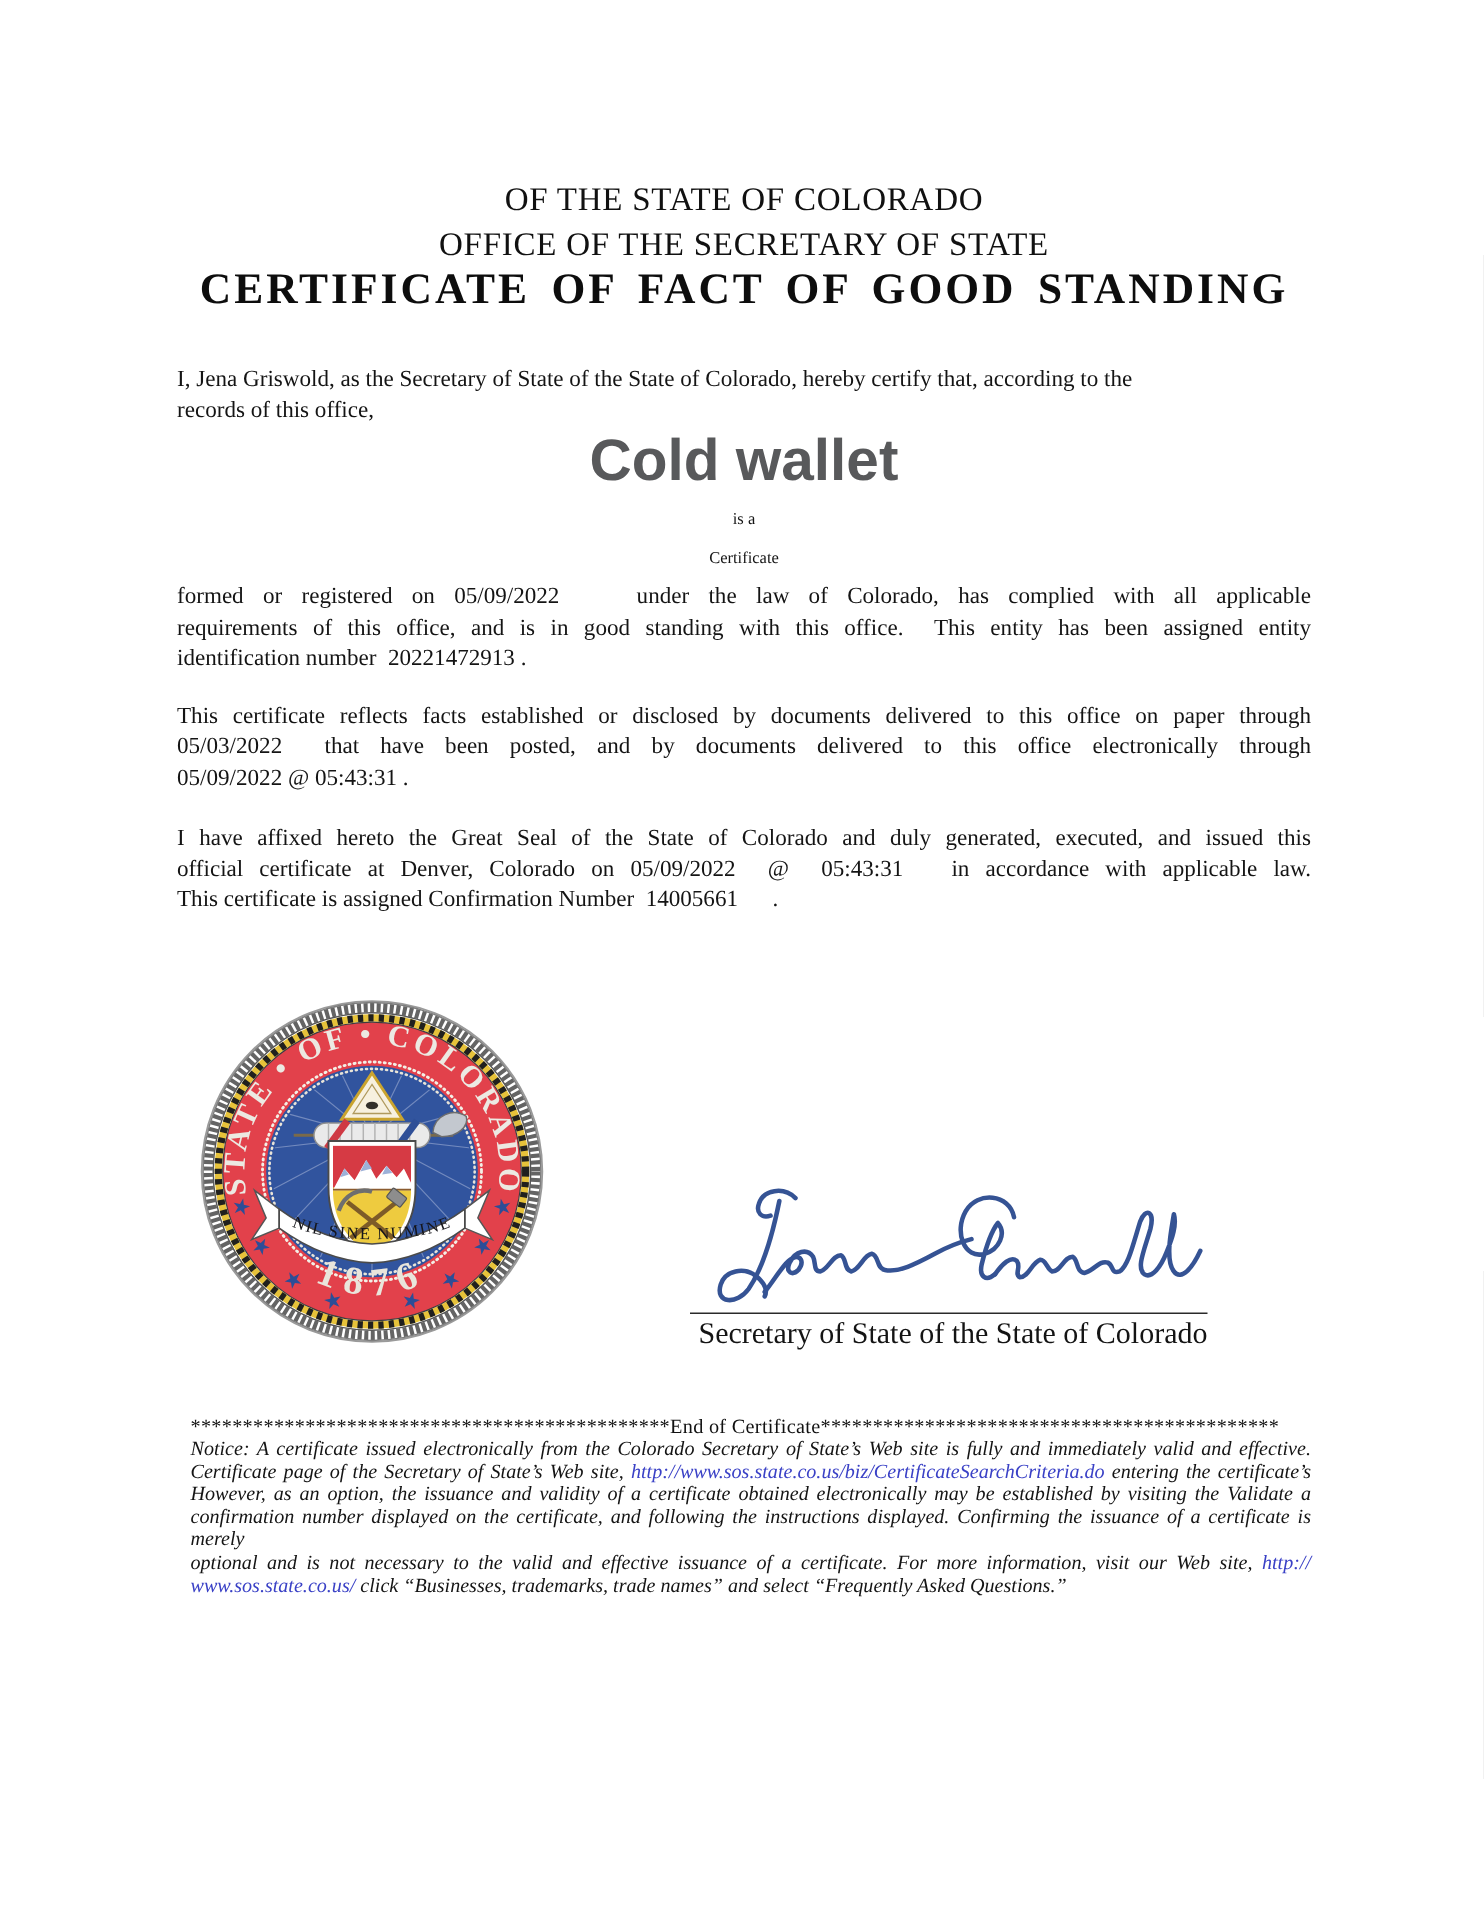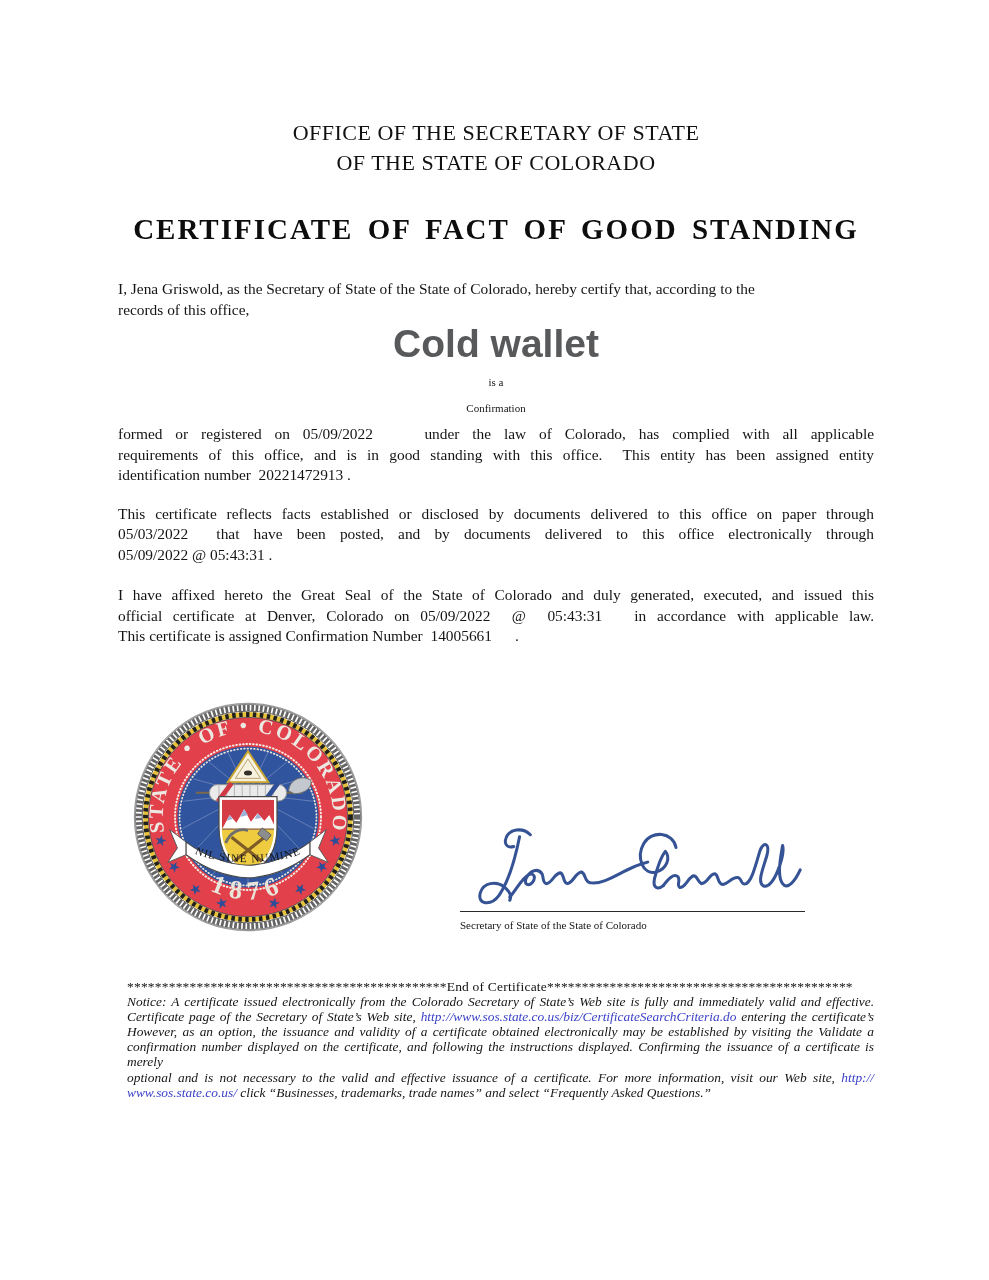--- a/index.html
+++ b/index.html
@@ -18,21 +18,20 @@
   }
   .hdr{
     text-align:center;
     font-size:22px;
     line-height:30px;
     letter-spacing:0.5px;
     color:#111;
   }
   .hdr-block{margin-top:118px;}
   .doc-title{
-    margin-top:36px;
     text-align:center;
     font-size:29px;
     font-weight:bold;
     letter-spacing:2px;
     word-spacing:5px;
     line-height:30px;
     color:#0d0d0d;
   }
   .body-text{font-size:15.4px; line-height:20.5px; color:#141414;}
   .jline{text-align:justify; text-align-last:justify;}
@@ -66,22 +65,22 @@
     width:345px;
     height:235px;
     display:flex;
     flex-direction:column;
     justify-content:flex-end;
     padding-bottom:8px;
   }
   .sig-svg{display:block; width:345px; height:88px;}
   .sig-line{border-top:1.4px solid #2a2a2a; height:0;}
   .sig-title{
-    text-align:left;
-    font-size:11px;
+    text-align:right;
+    font-size:20px;
     line-height:19px;
     padding-top:4px;
     color:#141414;
   }
   .footer{
     margin-top:44px;
     margin-left:9px;
     font-size:13.2px;
   }
   .stars-line{
@@ -101,34 +100,34 @@
   .notice .u{text-underline-offset:2px;}
   .notice .lnk{color:#3a41c6; text-decoration:none; cursor:pointer;}
 </style>
 </head>
 <body>
 
 <div class="page">
   <div class="content">
 
     <div class="hdr-block">
+      <div class="hdr">OF THE STATE OF COLORADO</div>
       <div class="hdr">OFFICE OF THE SECRETARY OF STATE</div>
-      <div class="hdr">OF THE STATE OF COLORADO</div>
     </div>
 
     <div class="doc-title">CERTIFICATE OF FACT OF GOOD STANDING</div>
 
     <div class="body-text intro">
       <div class="lline">I, Jena Griswold, as the Secretary of State of the State of Colorado, hereby certify that, according to the</div>
       <div class="lline">records of this office,</div>
     </div>
 
     <div class="entity-name">Cold wallet</div>
     <div class="centered-line is-a">is a</div>
-    <div class="centered-line entity-type">Confirmation</div>
+    <div class="centered-line entity-type">Certificate</div>
 
     <div class="body-text p-formed">
       <div class="jline">formed or registered on 05/09/2022&nbsp;&nbsp;&nbsp; under the law of Colorado, has complied with all applicable</div>
       <div class="jline">requirements of this office, and is in good standing with this office.&nbsp; This entity has been assigned entity</div>
       <div class="lline">identification number&nbsp; 20221472913&nbsp;.</div>
     </div>
 
     <div class="body-text p-reflects">
       <div class="jline">This certificate reflects facts established or disclosed by documents delivered to this office on paper through</div>
       <div class="jline">05/03/2022&nbsp; that have been posted, and by documents delivered to this office electronically through</div>

